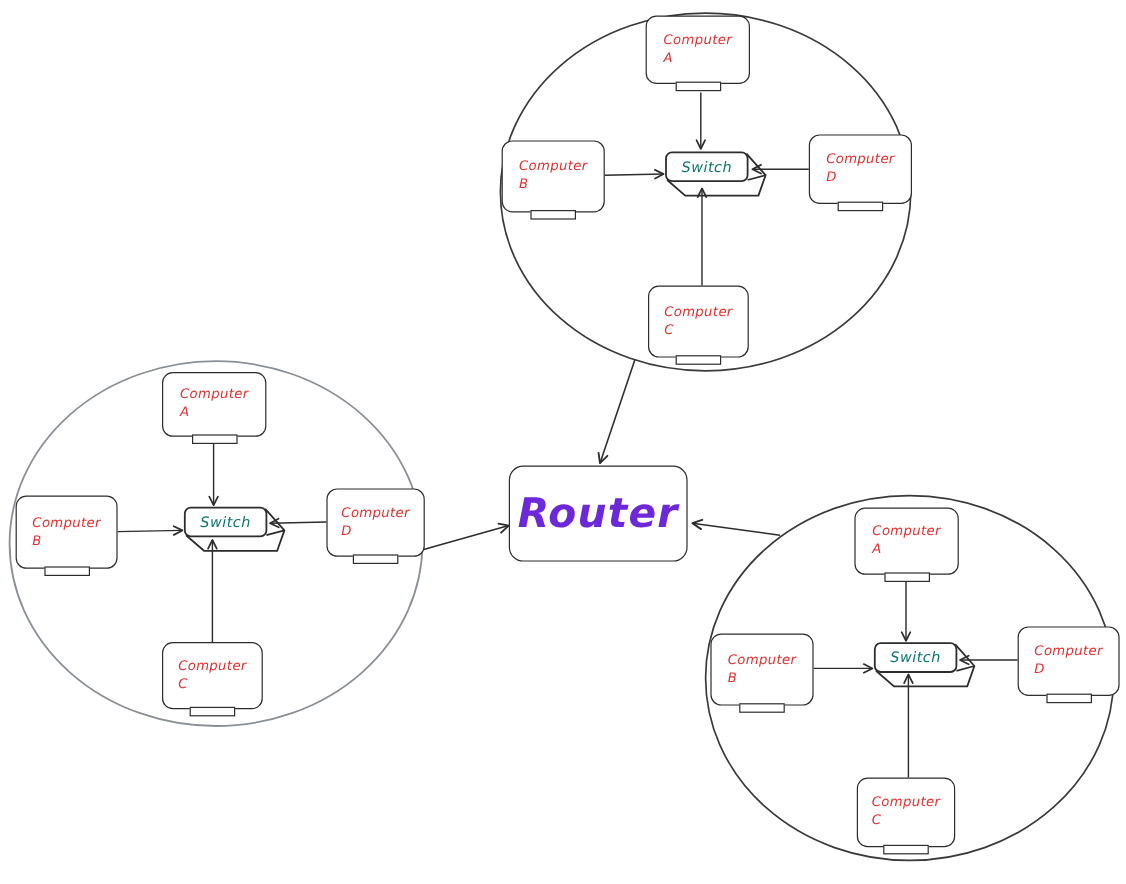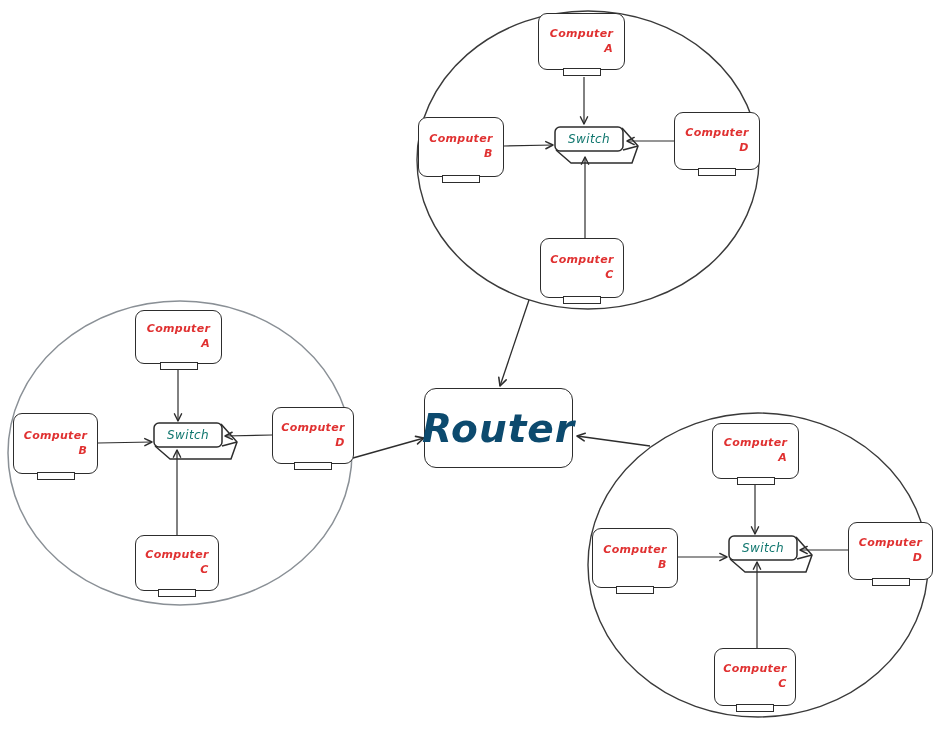--- a/index.html
+++ b/index.html
@@ -7,42 +7,42 @@
     position:relative;width:938px;height:737px;background:#ffffff;
     font-family:"DejaVu Sans",sans-serif;overflow:hidden;
   }
   .wires{position:absolute;left:0;top:0;width:938px;height:737px;}
   .node{position:absolute;box-sizing:border-box;}
   .computer{
     border:1.6px solid #2d2d2d;border-radius:9px;background:#ffffff;
     display:flex;align-items:center;justify-content:center;
   }
   .computer .label{
-    font-size:11px;line-height:1.35;color:#e03131;font-style:italic;font-weight:700;
-    text-align:right;white-space:pre-line;letter-spacing:.3px;
+    font-size:11px;line-height:1.35;color:#e03131;font-style:italic;font-weight:400;
+    text-align:left;white-space:pre-line;letter-spacing:.3px;
   }
   .stand{
     position:absolute;left:50%;transform:translateX(-50%);bottom:-7px;
     width:38px;height:8px;border:1.4px solid #2d2d2d;background:#ffffff;
     box-sizing:border-box;
   }
   .switch{width:95px;height:42px;}
   .switch svg{position:absolute;left:0;top:0;width:95px;height:42px;}
   .switch .switch-label{
     position:absolute;left:6px;top:3px;width:68px;height:24px;
     display:flex;align-items:center;justify-content:center;
     font-size:12px;color:#0f766e;font-style:italic;font-weight:500;letter-spacing:.4px;
   }
   .router{
     left:424px;top:388px;width:149px;height:80px;
     border:1.7px solid #2d2d2d;border-radius:12px;background:#ffffff;
     display:flex;align-items:center;justify-content:center;
   }
   .router .label{
-    font-size:39px;color:#0c4a6e;font-style:italic;font-weight:600;letter-spacing:1px;
+    font-size:34px;color:#6d28d9;font-style:italic;font-weight:600;letter-spacing:1px;
   }
 </style>
 </head>
 <body>
 
 <div class="canvas">
 
   <svg class="wires" xmlns="http://www.w3.org/2000/svg">
     <defs>
       <marker id="ah" viewBox="0 0 12 12" refX="10" refY="6" markerWidth="9" markerHeight="9" orient="auto">

